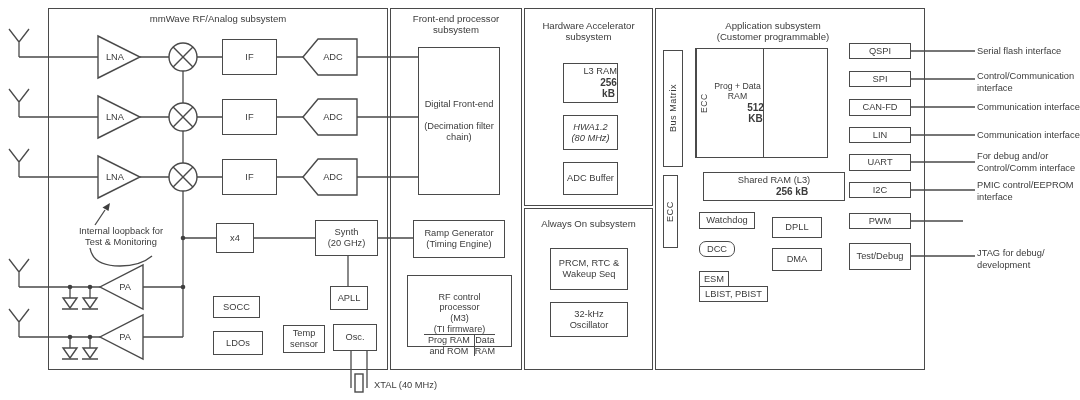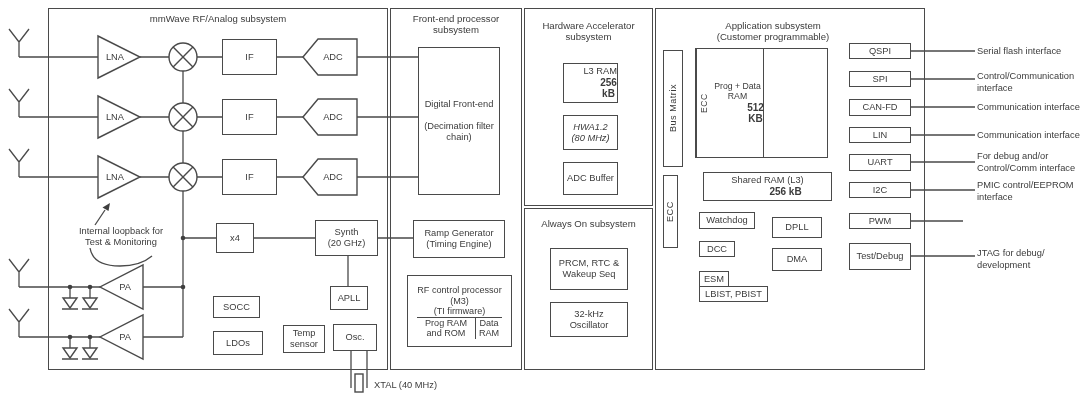--- a/index.html
+++ b/index.html
@@ -128,21 +128,21 @@
 sensor</div>
   <div class="bx" style="left:333px;top:324px;width:44px;height:27px;">Osc.</div>
   <div class="lbl" style="left:374px;top:380px;width:80px;text-align:left;">XTAL (40 MHz)</div>
 
   <div class="bx" style="left:418px;top:47px;width:82px;height:148px;">Digital Front-end
 
 (Decimation filter
 chain)</div>
   <div class="bx" style="left:413px;top:220px;width:92px;height:38px;">Ramp Generator
 (Timing Engine)</div>
-  <div class="bx" style="left:407px;top:275px;width:105px;height:72px;padding:9px;flex-direction:column;align-items:stretch;justify-content:flex-start;">
+  <div class="bx" style="left:407px;top:275px;width:105px;height:72px;padding:16px;flex-direction:column;align-items:stretch;justify-content:flex-start;">
     <div class="cell" style="height:43px;border-bottom:1.4px solid #4a4a4a;font-size:9.1px;">RF control processor
 (M3)
 (TI firmware)</div>
     <div style="display:flex;flex:1;align-items:stretch;">
       <div class="cell" style="width:59px;border-right:1.4px solid #4a4a4a;font-size:9.1px;">Prog RAM
 and ROM</div>
       <div class="cell" style="flex:1;font-size:9.1px;">Data
 RAM</div>
     </div>
   </div>
@@ -167,28 +167,28 @@
     <div style="display:flex;flex:1;align-items:stretch;">
       <div class="cell vtext" style="width:16px;border-right:1.4px solid #4a4a4a;font-size:8.6px;">ECC</div>
       <div class="cell" style="width:52px;border-right:1.4px solid #4a4a4a;font-size:8.7px;">
         <span>Prog + Data
 RAM</span>
         <b>512 KB</b>
       </div>
     </div>
   </div>
 
-  <div class="bx" style="left:703px;top:172px;width:129px;height:29px;">
+  <div class="bx" style="left:703px;top:172px;width:142px;height:29px;">
     <span>Shared RAM (L3)</span>
     <b>256 kB</b>
   </div>
 
   <div class="bx" style="left:699px;top:212px;width:56px;height:17px;">Watchdog</div>
   <div class="bx" style="left:772px;top:217px;width:50px;height:21px;">DPLL</div>
-  <div class="bx" style="left:699px;top:241px;width:36px;height:16px;">DCC</div>
+  <div class="bx" style="left:699px;top:241px;width:36px;height:16px;border-radius:7px;">DCC</div>
   <div class="bx" style="left:772px;top:248px;width:50px;height:23px;">DMA</div>
   <div class="bx" style="left:699px;top:271px;width:30px;height:16px;">ESM</div>
   <div class="bx" style="left:699px;top:286px;width:69px;height:16px;">LBIST, PBIST</div>
 
   <div class="bx" style="left:849px;top:43px;width:62px;height:16px;">QSPI</div>
   <div class="bx" style="left:849px;top:71px;width:62px;height:16px;">SPI</div>
   <div class="bx" style="left:849px;top:99px;width:62px;height:17px;">CAN-FD</div>
   <div class="bx" style="left:849px;top:127px;width:62px;height:16px;">LIN</div>
   <div class="bx" style="left:849px;top:154px;width:62px;height:17px;">UART</div>
   <div class="bx" style="left:849px;top:182px;width:62px;height:16px;">I2C</div>

